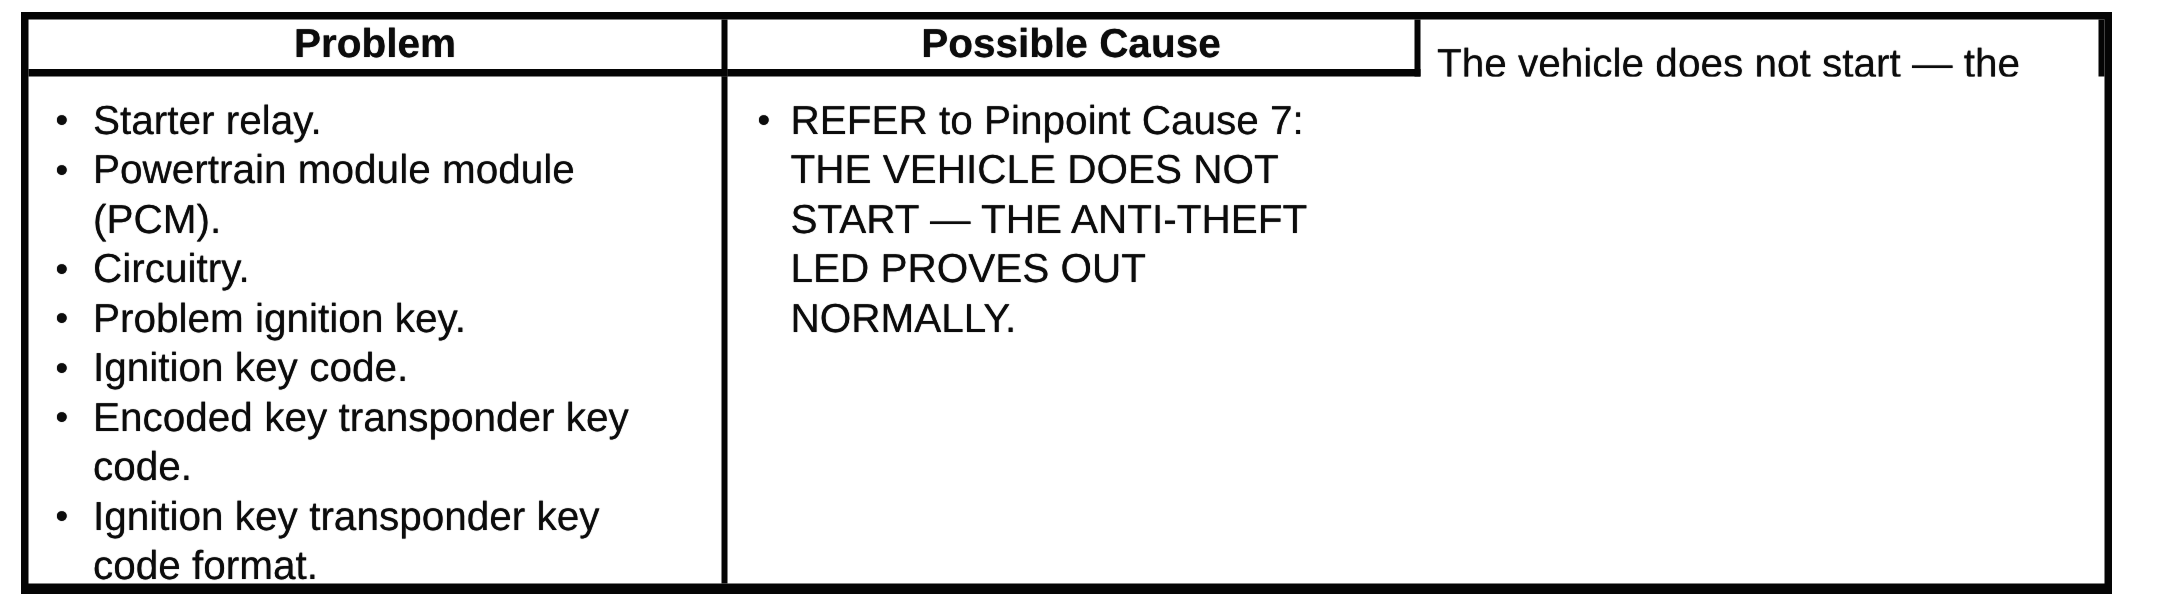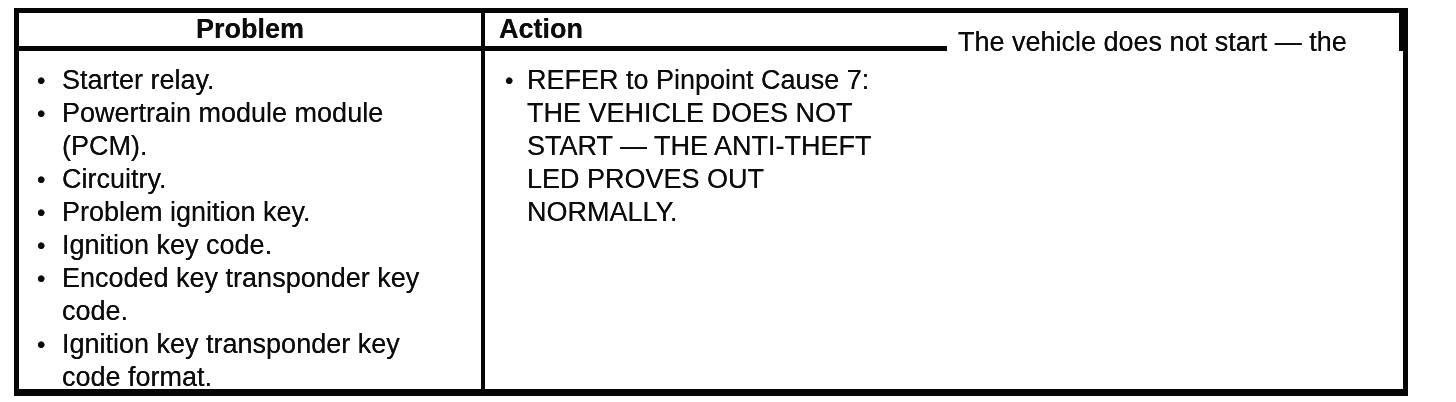--- a/index.html
+++ b/index.html
@@ -78,22 +78,22 @@
 </style>
 </head>
 <body>
 
 <div class="page">
   <div class="scan-table">
 
     <div class="cell hcell center">
       <span>Problem</span>
     </div>
-    <div class="cell hcell left last">
-      <span>Action</span>
+    <div class="cell hcell center">
+      <span>Possible Cause</span>
     </div>
 
     <div class="cell bcell">
       <div class="problem-text">The vehicle does not start — the anti-theft LED proves out normally</div>
     </div>
 
     <div class="cell bcell">
       <ul class="bullet-list">
         <li class="bullet-item cause">
           <span class="bullet">•</span>

